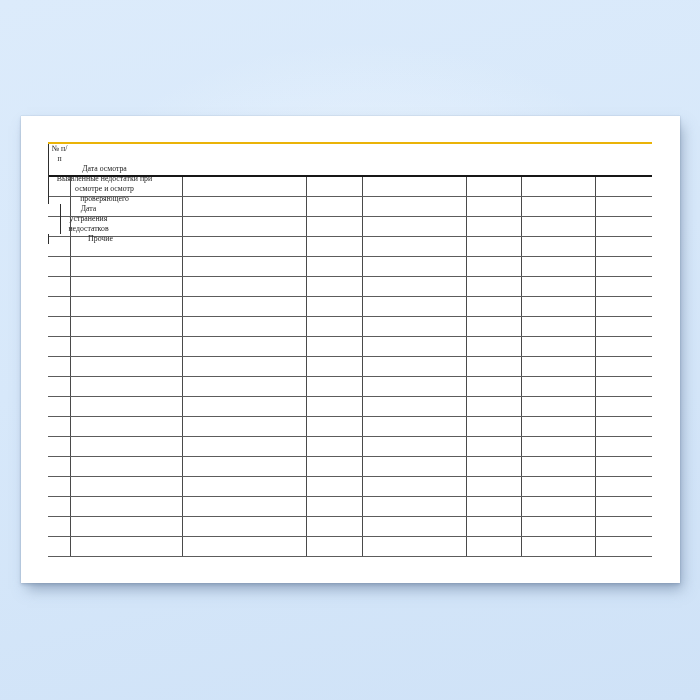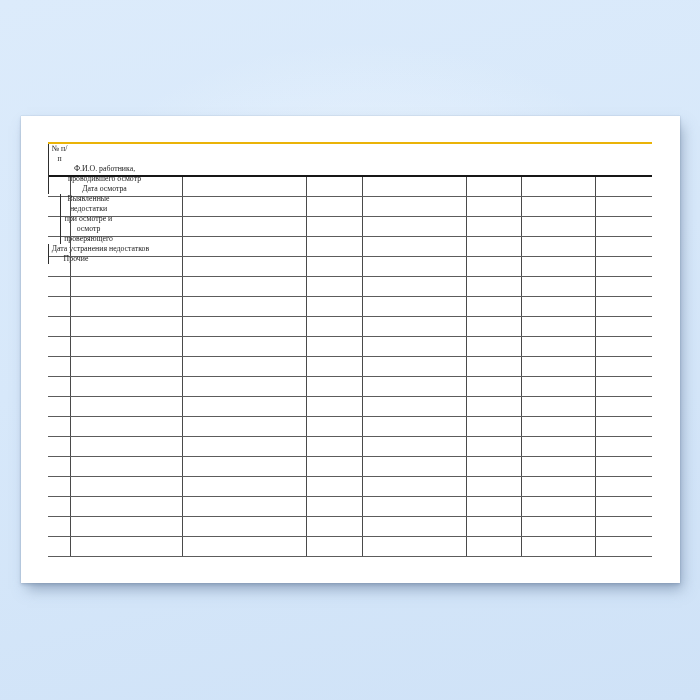--- a/index.html
+++ b/index.html
@@ -85,21 +85,20 @@
 </style>
 </head>
 <body>
 
 <div class="scene">
   <div class="paper">
     <div class="jtable">
 
       <div class="thead">
         <div class="th">№ п/п</div>
-        <div class="th">Ф.И.О. работника, проводившего осмотр</div>
         <div class="th">Дата осмотра</div>
         <div class="th">Выявленные недостатки при осмотре и осмотр проверяющего</div>
         <div class="th">Дата устранения недостатков</div>
         <div class="th">Прочие</div>
       </div>
 
       <div class="tbody">
           <div class="tr">
             <div class="td"></div>
             <div class="td"></div>

